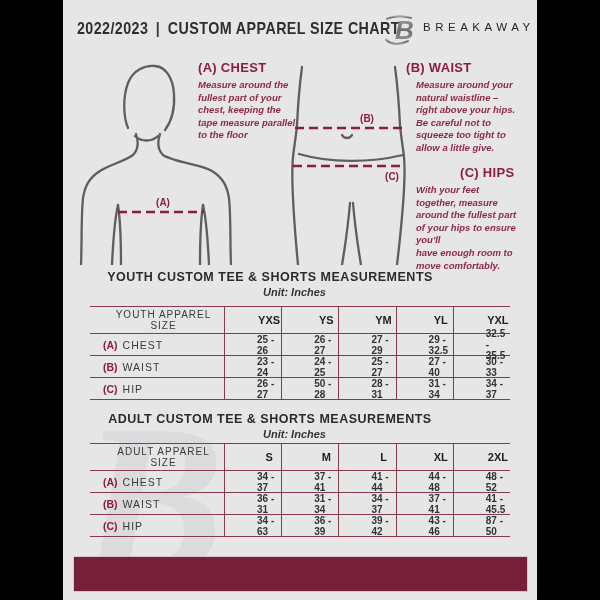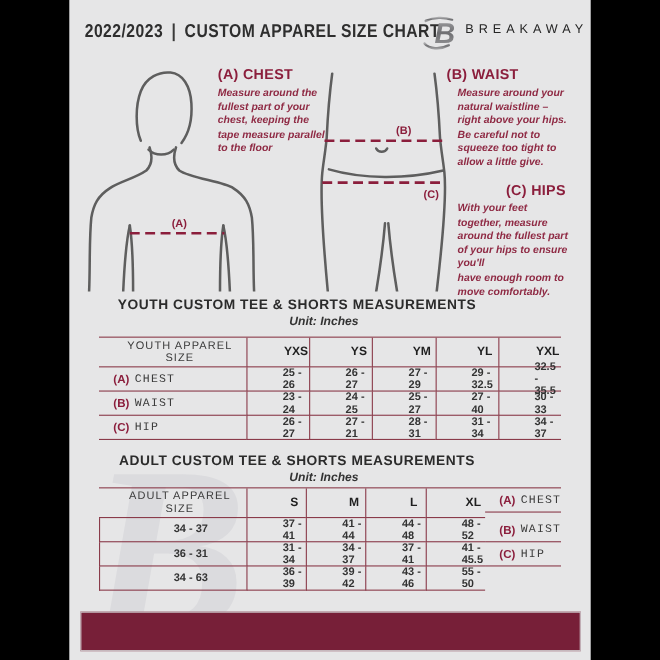--- a/index.html
+++ b/index.html
@@ -40,21 +40,21 @@
   
   .size-table{left:27px;width:420px;display:grid;grid-template-columns:134px repeat(5,1fr);
     border-top:1px solid var(--line);z-index:2;}
   .cell{border-bottom:1px solid var(--line);display:flex;align-items:center;justify-content:center;
     font-size:10px;color:#333;height:22px;background:transparent;}
   .cell.vline{border-left:1px solid var(--line);padding-left:32px;}
   .cell.hdr{height:27px;font-weight:700;font-size:11px;color:#1f1f1f;text-align:center;}
   .cell.first{justify-content:flex-start;padding-left:13px;}
   .cell.size-label{font-weight:400;font-size:10px;letter-spacing:1px;color:#3a3a3a;}
   .cell .marker{color:var(--maroon);font-weight:800;margin-right:5px;font-size:10.5px;}
-  .cell .rowname{color:#3a3a3a;letter-spacing:1px;font-size:10.5px;font-family:Liberation Mono, monospace;}
+  .cell .rowname{color:#3a3a3a;letter-spacing:1px;font-size:10.5px;}
   .cell.val{font-weight:600;}
 
   
   .watermark{left:18px;top:392px;font-family:"Liberation Serif",serif;font-style:italic;
     font-weight:700;font-size:215px;line-height:1;color:#dbdbde;z-index:0;}
   .footer-bar{left:10px;top:556px;width:455px;height:36px;background:var(--footer);
     border:1px solid #cfc9cc;z-index:4;}
 
   svg{display:block;}
 </style>
@@ -164,34 +164,35 @@
       <div class="cell vline val">24 - 25</div>
       <div class="cell vline val">25 - 27</div>
       <div class="cell vline val">27 - 40</div>
       <div class="cell vline val">30 - 33</div>
 
       <div class="cell first">
         <span class="marker">(C)</span>
         <span class="rowname">HIP</span>
       </div>
       <div class="cell vline val">26 - 27</div>
-      <div class="cell vline val">27 - 21</div>
+      <div class="cell vline val">50 - 28</div>
       <div class="cell vline val">28 - 31</div>
       <div class="cell vline val">31 - 34</div>
       <div class="cell vline val">34 - 37</div>
     </div>
 
     <div class="abs sec-title" style="top:412px;">ADULT CUSTOM TEE &amp; SHORTS MEASUREMENTS</div>
     <div class="abs sec-unit" style="top:428px;">Unit: Inches</div>
     <div class="abs size-table" style="top:443px;">
       <div class="cell hdr first size-label">ADULT APPAREL SIZE</div>
       <div class="cell hdr vline">S</div>
       <div class="cell hdr vline">M</div>
       <div class="cell hdr vline">L</div>
       <div class="cell hdr vline">XL</div>
+      <div class="cell hdr vline">2XL</div>
 
       <div class="cell first">
         <span class="marker">(A)</span>
         <span class="rowname">CHEST</span>
       </div>
       <div class="cell vline val">34 - 37</div>
       <div class="cell vline val">37 - 41</div>
       <div class="cell vline val">41 - 44</div>
       <div class="cell vline val">44 - 48</div>
       <div class="cell vline val">48 - 52</div>
@@ -207,19 +208,19 @@
       <div class="cell vline val">41 - 45.5</div>
 
       <div class="cell first">
         <span class="marker">(C)</span>
         <span class="rowname">HIP</span>
       </div>
       <div class="cell vline val">34 - 63</div>
       <div class="cell vline val">36 - 39</div>
       <div class="cell vline val">39 - 42</div>
       <div class="cell vline val">43 - 46</div>
-      <div class="cell vline val">55 - 50</div>
+      <div class="cell vline val">87 - 50</div>
     </div>
 
     <div class="abs footer-bar"></div>
 
   </div>
 </div>
 
 </body></html>

